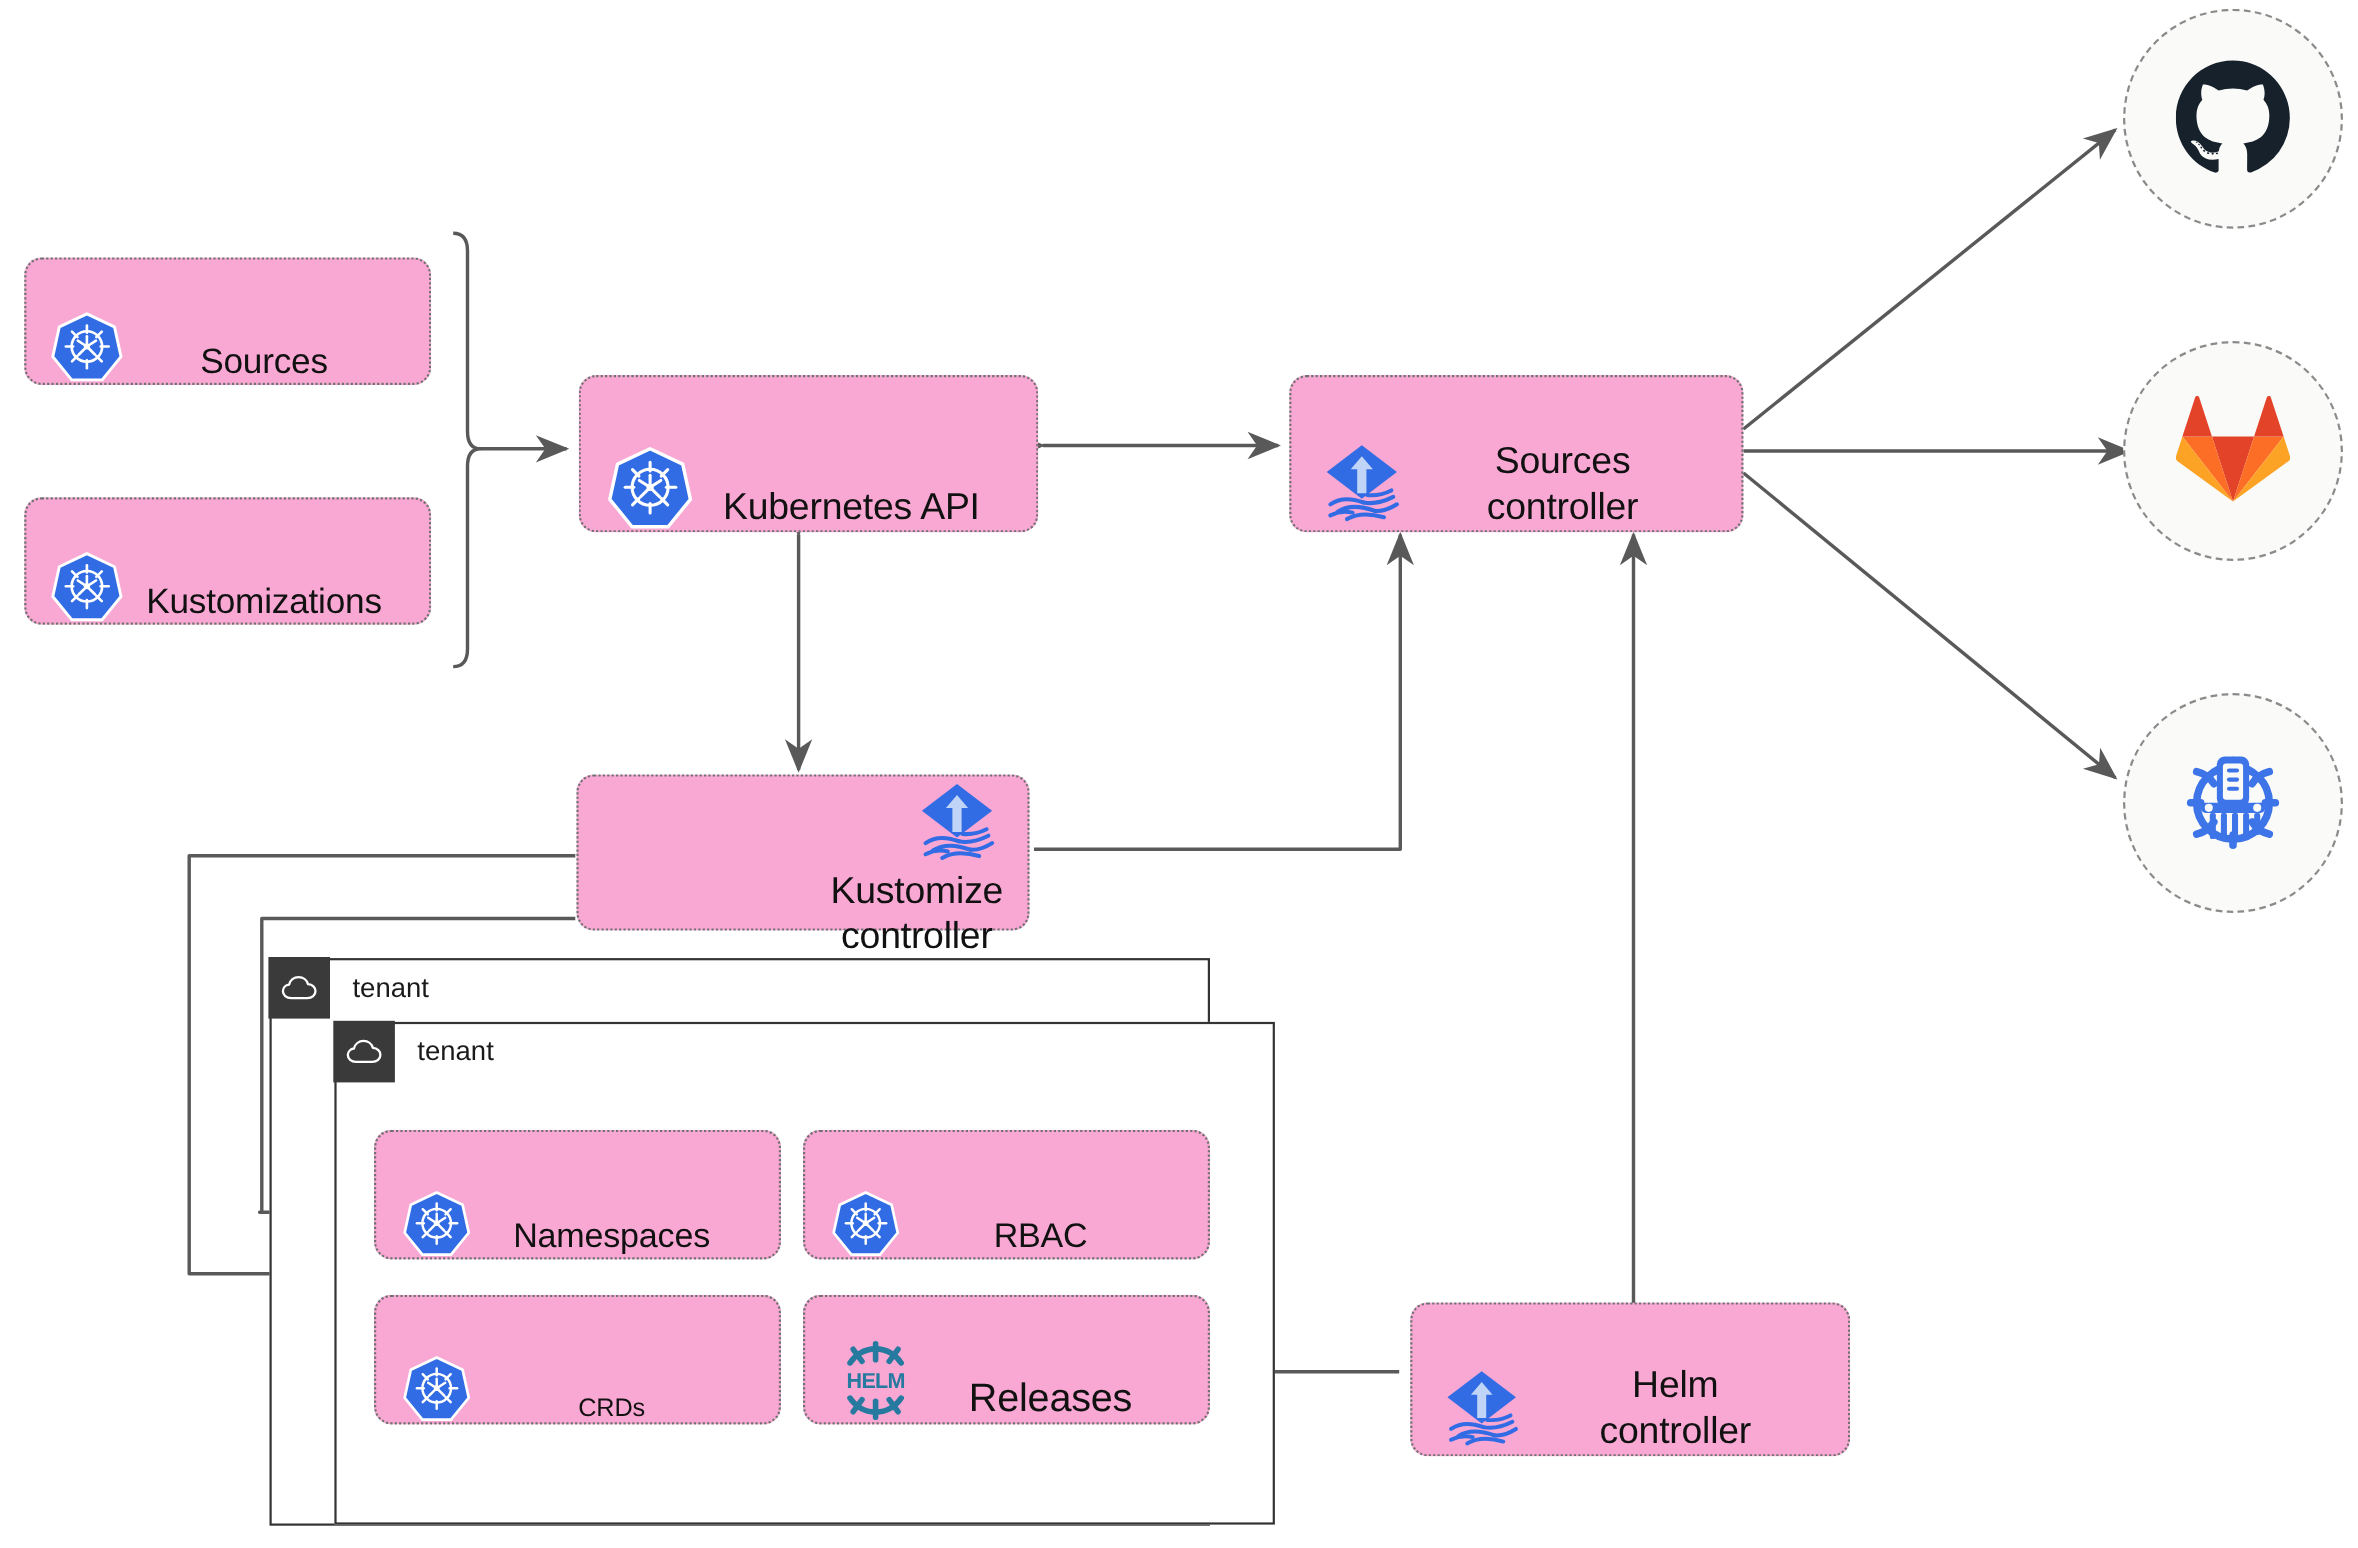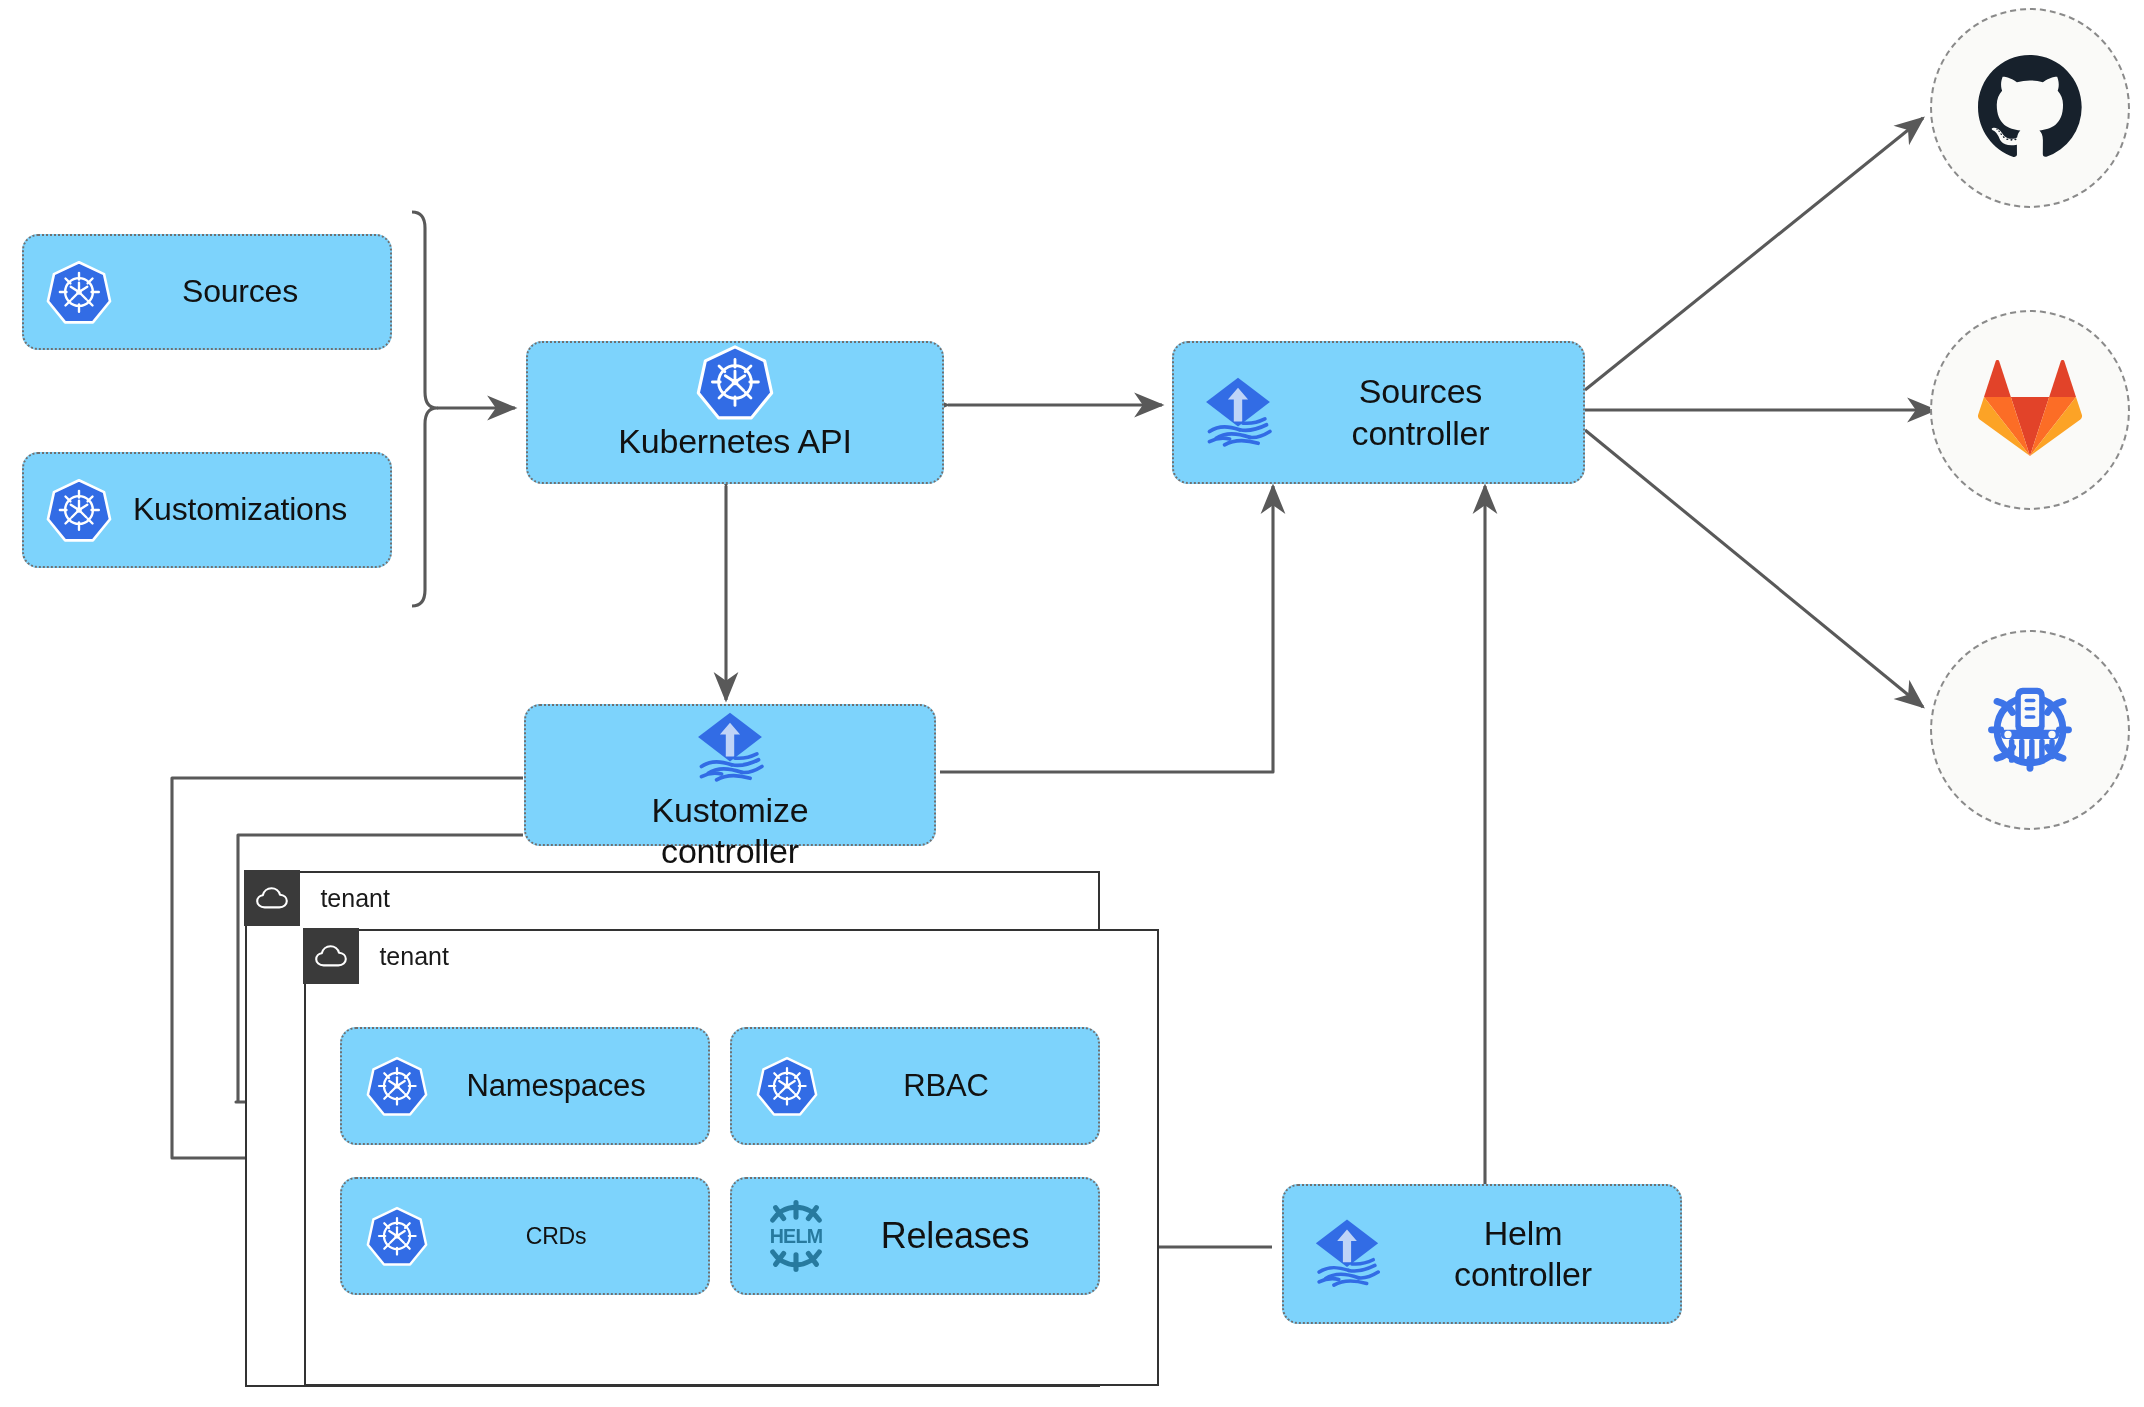--- a/index.html
+++ b/index.html
@@ -6,25 +6,25 @@
   html,body{margin:0;padding:0;background:#ffffff;}
   body{font-family:"Liberation Sans","DejaVu Sans",sans-serif;}
   #stage{position:relative;width:2144px;height:1407px;background:#ffffff;overflow:hidden;}
 
   svg.edges{position:absolute;left:0;top:0;width:2144px;height:1407px;overflow:visible;}
 
   
   .node{
     position:absolute;
     box-sizing:border-box;
-    background:#7dd3fc;
+    background:#f9a8d4;
     border:2.6px dotted #707070;
     border-radius:16px;
     display:flex;
-    align-items:center;
+    align-items:flex-end;
     z-index:3;
   }
   .node .ico{flex:0 0 auto;display:flex;align-items:center;justify-content:center;}
   .node .lbl{
     flex:1 1 auto;
     text-align:center;
     color:#111111;
     line-height:1.22;
     white-space:pre-line;
     letter-spacing:-0.2px;
@@ -177,21 +177,21 @@
           <line x1="50" y1="50" x2="61" y2="61"></line>
             <line x1="50" y1="50" x2="39" y2="61"></line>
           <line x1="50" y1="50" x2="37.5" y2="42"></line>
         </g>
         <circle cx="50" cy="50" r="4.2" fill="#ffffff"></circle>
       </svg>
     </span>
     <span class="lbl" style="font-size:32px;">Kustomizations</span>
   </div>
 
-  <div class="node" style="left:526px;top:341px;width:418px;height:143px;padding:0 24px;flex-direction:column;">
+  <div class="node" style="left:526px;top:341px;width:418px;height:143px;padding:0 24px;">
     <span class="ico">
       <svg class="k8s-svg" width="78" height="78" viewBox="0 0 100 100" aria-hidden="true">
         <polygon points="50,5 88,23 97,64 71,96 29,96 3,64 12,23" fill="#326CE5" stroke="#ffffff" stroke-width="4" stroke-linejoin="round"></polygon>
         <g fill="none" stroke="#ffffff" stroke-width="3.6" stroke-linecap="round">
           <circle cx="50" cy="50" r="21"></circle>
           <line x1="50" y1="21" x2="50" y2="31"></line>
             <line x1="50" y1="69" x2="50" y2="80"></line>
           <line x1="21" y1="50" x2="31" y2="50"></line>
             <line x1="69" y1="50" x2="80" y2="50"></line>
           <line x1="29.5" y1="29.5" x2="37" y2="37"></line>

